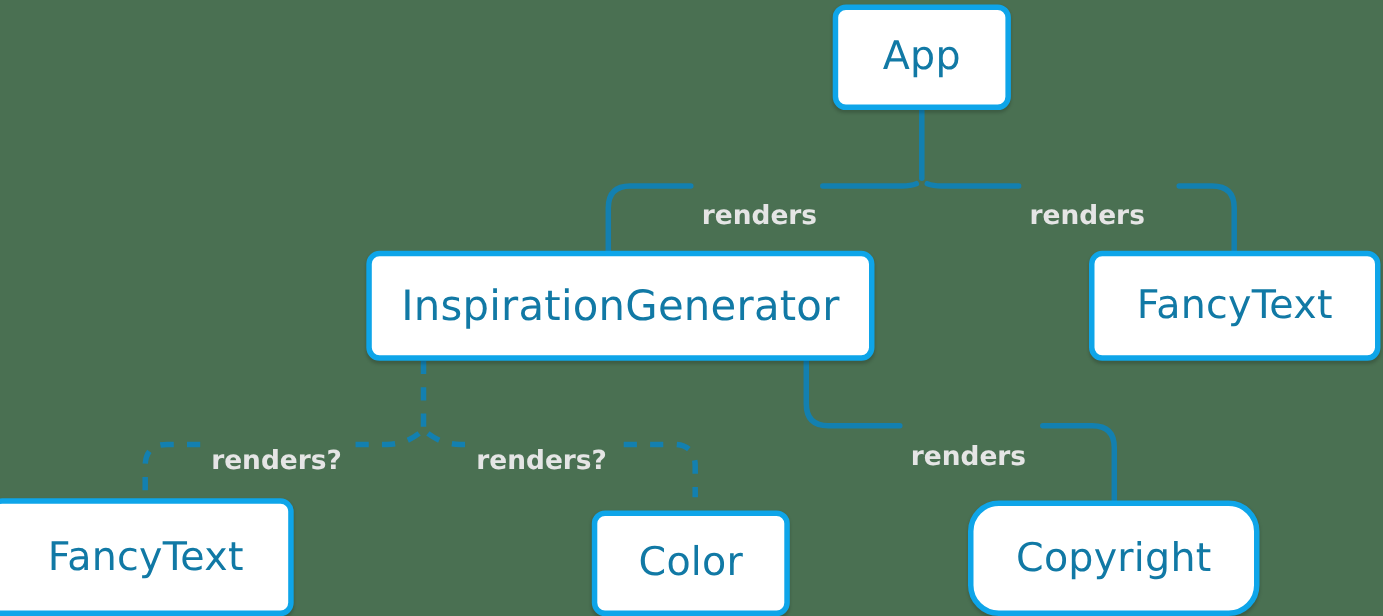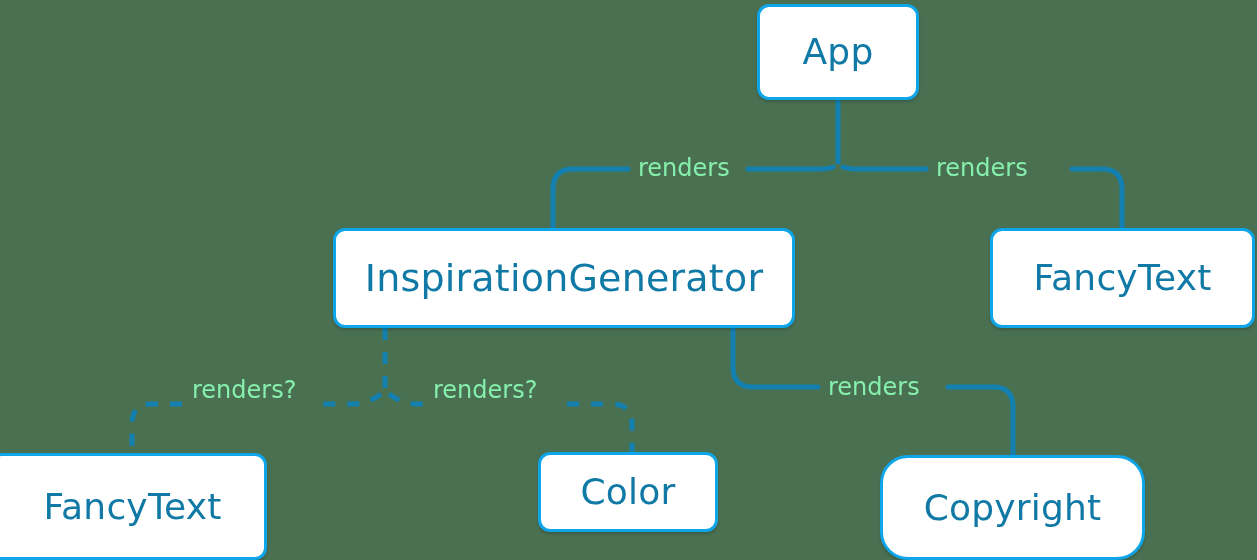--- a/index.html
+++ b/index.html
@@ -22,51 +22,52 @@
     position: absolute;
     left: 0;
     top: 0;
     width: 1257px;
     height: 560px;
   }
   .node {
     position: absolute;
     box-sizing: border-box;
     background: #ffffff;
-    border: 3px solid #0ea5e9;
+    border: 5px solid #0ea5e9;
     border-radius: 12px;
     display: flex;
     align-items: center;
     justify-content: center;
     color: #1179a5;
     letter-spacing: 0.2px;
     box-shadow: 0 2px 3px rgba(0,0,0,0.18);
   }
   .node-label {
     font-size: 36px;
     line-height: 1;
     white-space: nowrap;
   }
   .node.n-app { left: 757px; top: 4px; width: 162px; height: 96px; }
   .node.n-app .node-label { font-size: 36px; }
   .node.n-inspgen { left: 333px; top: 228px; width: 462px; height: 100px; }
   .node.n-inspgen .node-label { font-size: 38px; }
   .node.n-fancytext-right { left: 990px; top: 228px; width: 265px; height: 100px; }
   .node.n-fancytext-bottom { left: -10px; top: 453px; width: 277px; height: 107px; border-bottom-left-radius: 0; }
   .node.n-fancytext-bottom .node-label { padding-left: 8px; }
-  .node.n-color { left: 538px; top: 452px; width: 180px; height: 80px; }
+  .node.n-color { left: 538px; top: 464px; width: 180px; height: 96px; }
   .node.n-copyright { left: 880px; top: 455px; width: 265px; height: 105px; border-radius: 28px; }
 
   .edge-label {
     position: absolute;
     font-size: 24px;
-    color: #86efac;
+    color: #e5e5e5;
     white-space: nowrap;
     line-height: 1;
-    font-weight: 400;
+    font-weight: 700;
+    margin-top: 28px;
   }
   .lbl-renders-left { left: 638px; top: 156px; }
   .lbl-renders-right { left: 936px; top: 156px; }
   .lbl-renders-copy { left: 828px; top: 375px; }
   .lbl-renders-q-left { left: 192px; top: 378px; }
   .lbl-renders-q-right { left: 433px; top: 378px; }
 </style>
 </head>
 <body>
 

